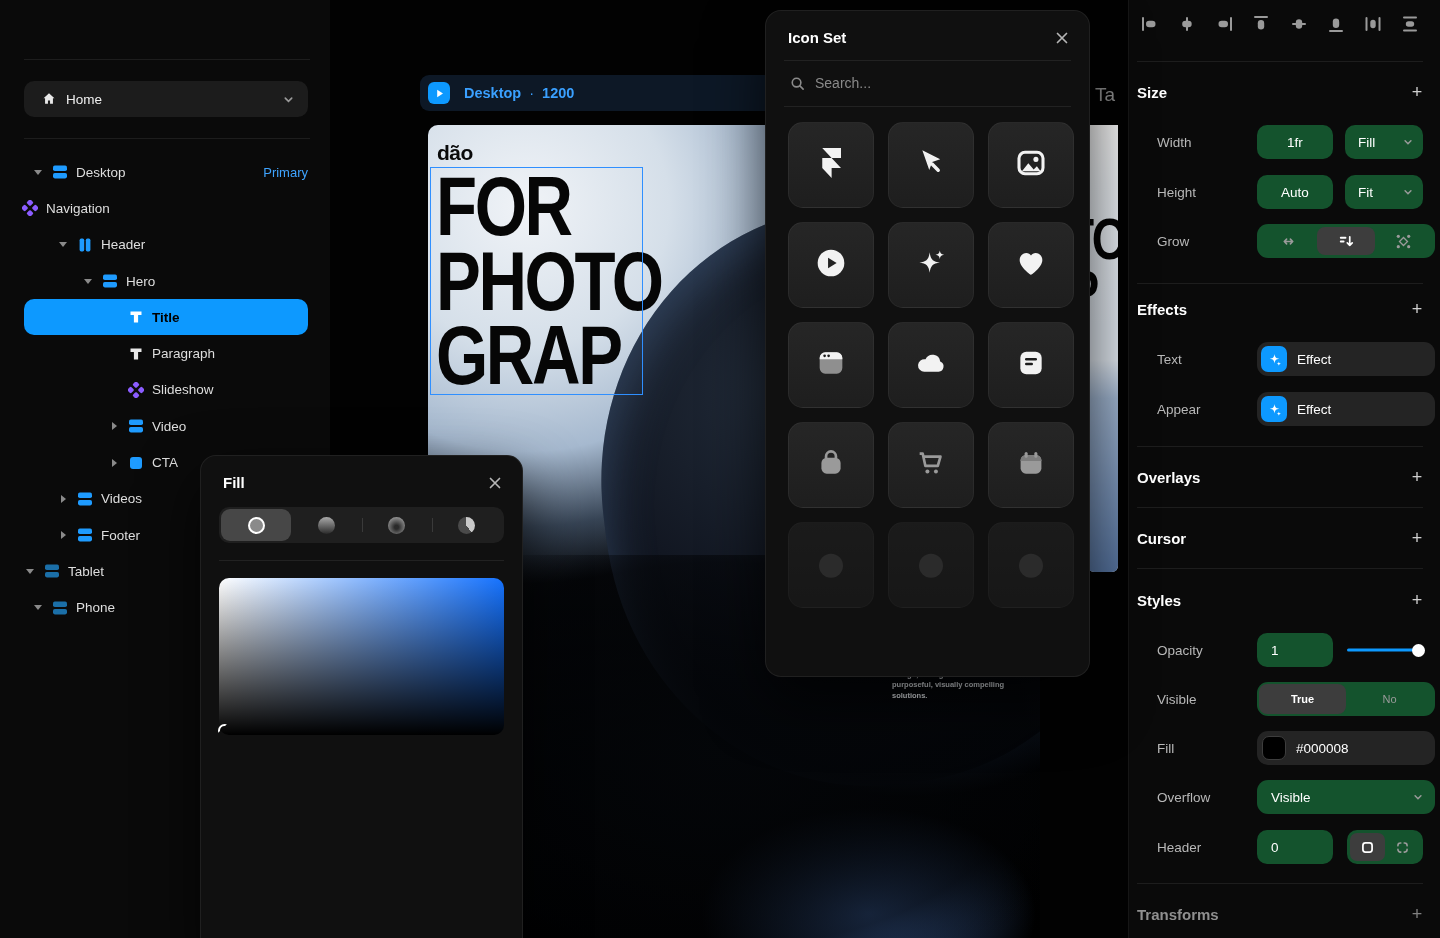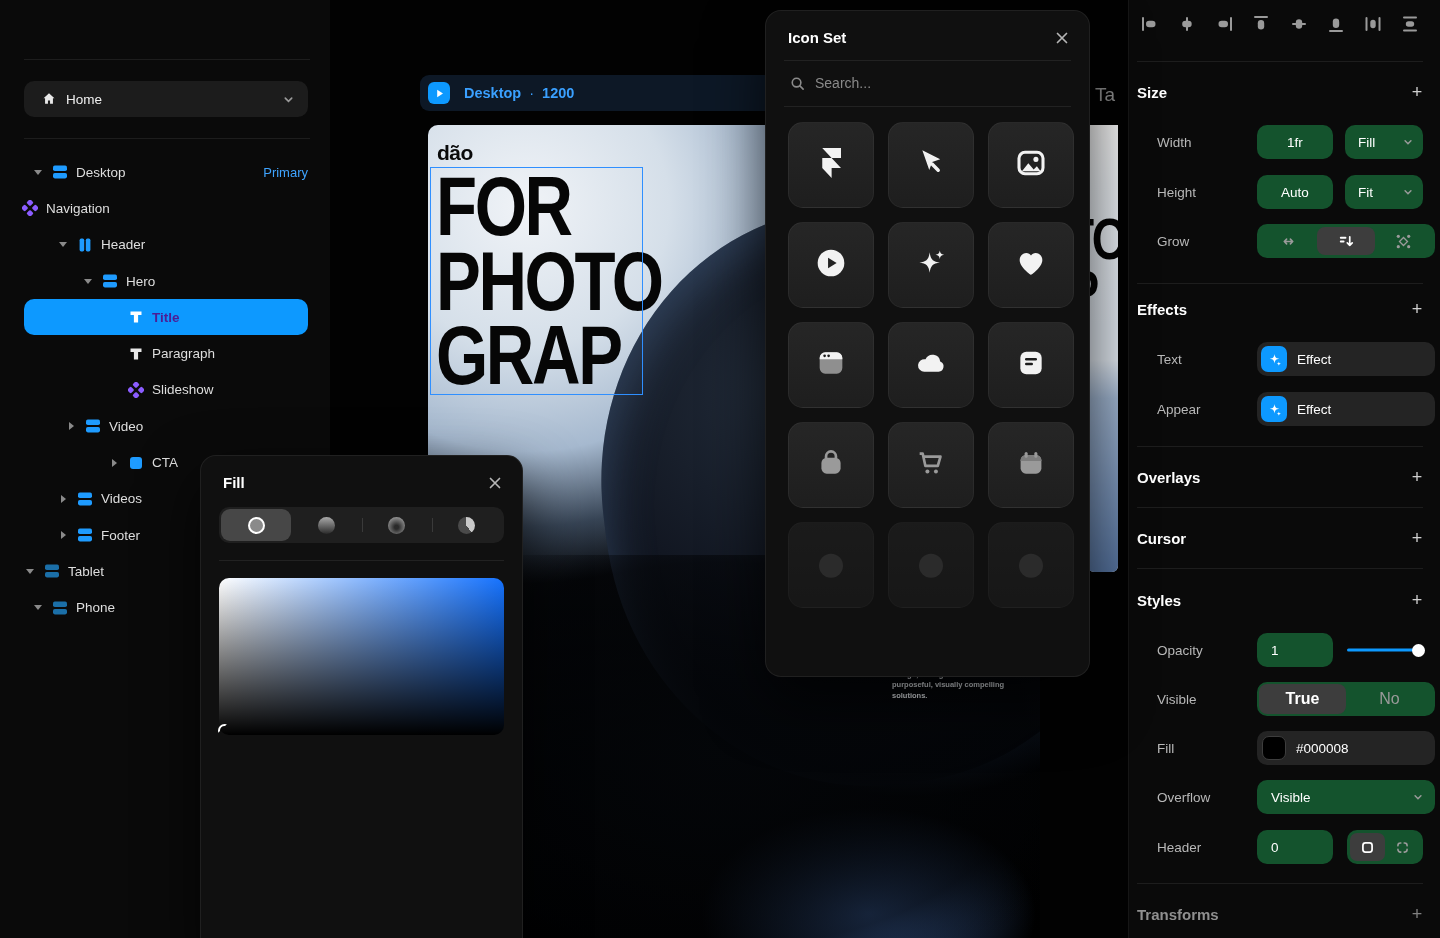--- a/index.html
+++ b/index.html
@@ -17,21 +17,21 @@
   .home-select .hs-label { font-size:13.5px; color:#f0f0f0; margin-left:10px; flex:1; }
   .layer-tree { position:absolute; left:0; top:154px; width:330px; }
   .layer-row { position:relative; height:36.3px; display:flex; align-items:center; padding-right:22px; }
   .layer-row .caret { width:16px; display:flex; align-items:center; justify-content:center; flex:none; }
   .caret-down { width:0; height:0; border-left:4.5px solid transparent; border-right:4.5px solid transparent; border-top:5.5px solid #8a8a8a; }
   .caret-right { width:0; height:0; border-top:4.5px solid transparent; border-bottom:4.5px solid transparent; border-left:5.5px solid #8a8a8a; }
   .layer-row .licon { width:16px; height:16px; margin:0 8px 0 6px; flex:none; display:flex; align-items:center; justify-content:center; }
   .layer-row .llabel { font-size:13.5px; color:#dedede; white-space:nowrap; }
   .layer-row .lbadge { margin-left:auto; font-size:13px; color:#3fa4ff; }
   .layer-row.selected { background:#0d99ff; border-radius:10px; margin:0 22px 0 24px; padding-right:0; }
-  .layer-row.selected .llabel { color:#4c1d95; font-weight:700; }
+  .layer-row.selected .llabel { color:#000000; font-weight:700; }
 
   
   .canvas { position:absolute; left:330px; top:0; width:800px; height:938px; background:#020202; }
   .frame-pill { position:absolute; left:90px; top:75px; width:620px; height:36px; background:#0d1826; border-radius:9px; display:flex; align-items:center; padding:0 8px; }
   .frame-pill .play-btn { width:22px; height:22px; border-radius:6px; background:#0d99ff; display:flex; align-items:center; justify-content:center; }
   .frame-pill .fp-name { margin-left:14px; color:#3aa0ff; font-size:14.5px; font-weight:700; }
   .frame-pill .fp-dot { margin:0 8px; color:#3aa0ff; font-size:14.5px; }
   .frame-pill .fp-size { color:#3aa0ff; font-size:14.5px; font-weight:600; }
   .tablet-label { position:absolute; left:765px; top:84px; color:#8f8f8f; font-size:19px; }
 
@@ -96,29 +96,29 @@
   .rs-divider { position:absolute; left:8px; width:286px; height:1px; background:rgba(255,255,255,0.08); }
   .sec-title { position:absolute; left:8px; font-size:15px; font-weight:700; color:#fff; transform:translateY(-50%); }
   .sec-title.dim { color:#8f8f8f; }
   .plus-btn { position:absolute; left:278px; width:20px; height:20px; transform:translateY(-50%); display:flex; align-items:center; justify-content:center; color:#cfcfcf; font-size:18px; font-weight:400; }
   .plus-btn.dim { color:#808080; }
   .prop-label { position:absolute; left:28px; font-size:13.5px; color:#b8b8b8; transform:translateY(-50%); }
   .ctl { position:absolute; transform:translateY(-50%); background:#14532d; border-radius:10px; height:34px; display:flex; align-items:center; }
   .ctl-input { left:128px; width:76px; justify-content:center; font-size:13.5px; color:#fff; }
   .ctl-input.leftpad { justify-content:flex-start; padding-left:14px; }
   .ctl-dd { left:216px; width:78px; padding:0 10px 0 13px; font-size:13.5px; color:#fff; justify-content:space-between; }
-  .ctl-wide { left:128px; width:178px; }
+  .ctl-wide { left:128px; width:178px;border-radius:11px; }
   .seg3 { padding:3px; }
   .seg3 .sg { flex:1; height:28px; display:flex; align-items:center; justify-content:center; border-radius:8px; }
   .seg3 .sg.active { background:#3d3d3d; }
   .effect-btn { padding:0 0 0 4px; background:#242424; }
   .effect-ic { width:26px; height:26px; border-radius:7px; background:#0d99ff; display:flex; align-items:center; justify-content:center; }
   .effect-btn .txt { margin-left:10px; font-size:13.5px; color:#fff; }
   .toggle2 { padding:2px; }
-  .toggle2 .tg { flex:1; height:30px; display:flex; align-items:center; justify-content:center; font-size:16px; border-radius:8px; color:#9a9a9a; }
+  .toggle2 .tg { flex:1; height:30px; display:flex; align-items:center; justify-content:center; font-size:11px; border-radius:8px; color:#9a9a9a; }
   .toggle2 .tg.active { background:#3d3d3d; color:#fff; font-weight:700; }
   .fill-btn { padding:0 0 0 5px; background:#242424; }
   .fill-swatch { width:24px; height:24px; border-radius:7px; background:#000; border:1px solid #3d3d3d; }
   .fill-btn .txt { margin-left:10px; font-size:13.5px; color:#fff; }
   .op-slider { position:absolute; left:218px; width:76px; height:3px; background:#0d99ff; border-radius:2px; transform:translateY(-50%); }
   .op-slider .knob { position:absolute; right:-2px; top:50%; transform:translate(0,-50%); width:13px; height:13px; background:#fff; border-radius:50%; }
   .seg2 { left:218px; width:76px; padding:3px; }
   .seg2 .sg { flex:1; height:28px; display:flex; align-items:center; justify-content:center; border-radius:7px; }
   .seg2 .sg.active { background:#3d3d3d; }
   .chev { color:#9a9a9a; }
@@ -259,21 +259,21 @@
               <g transform="rotate(45 8 8)" fill="#8b5cff">
                 <rect x="1.6" y="1.6" width="5.2" height="5.2" rx="1.3"></rect>
                 <rect x="9.2" y="1.6" width="5.2" height="5.2" rx="1.3"></rect>
                 <rect x="1.6" y="9.2" width="5.2" height="5.2" rx="1.3"></rect>
                 <rect x="9.2" y="9.2" width="5.2" height="5.2" rx="1.3"></rect>
               </g>
             </svg>
           </span>
           <span class="llabel">Slideshow</span>
         </div>
-        <div class="layer-row" style="padding-left: 63px;">
+        <div class="layer-row" style="padding-left: 106px;">
           <span class="caret">
             <span class="caret-right"></span>
           </span>
           <span class="licon">
             <svg width="16" height="16" viewBox="0 0 16 16">
               <rect x="1" y="1.6" width="14" height="5.4" rx="1.8" fill="#1e9bff"></rect>
               <rect x="1" y="9" width="14" height="5.4" rx="1.8" fill="#1e9bff"></rect>
             </svg>
           </span>
           <span class="llabel">Video</span>

